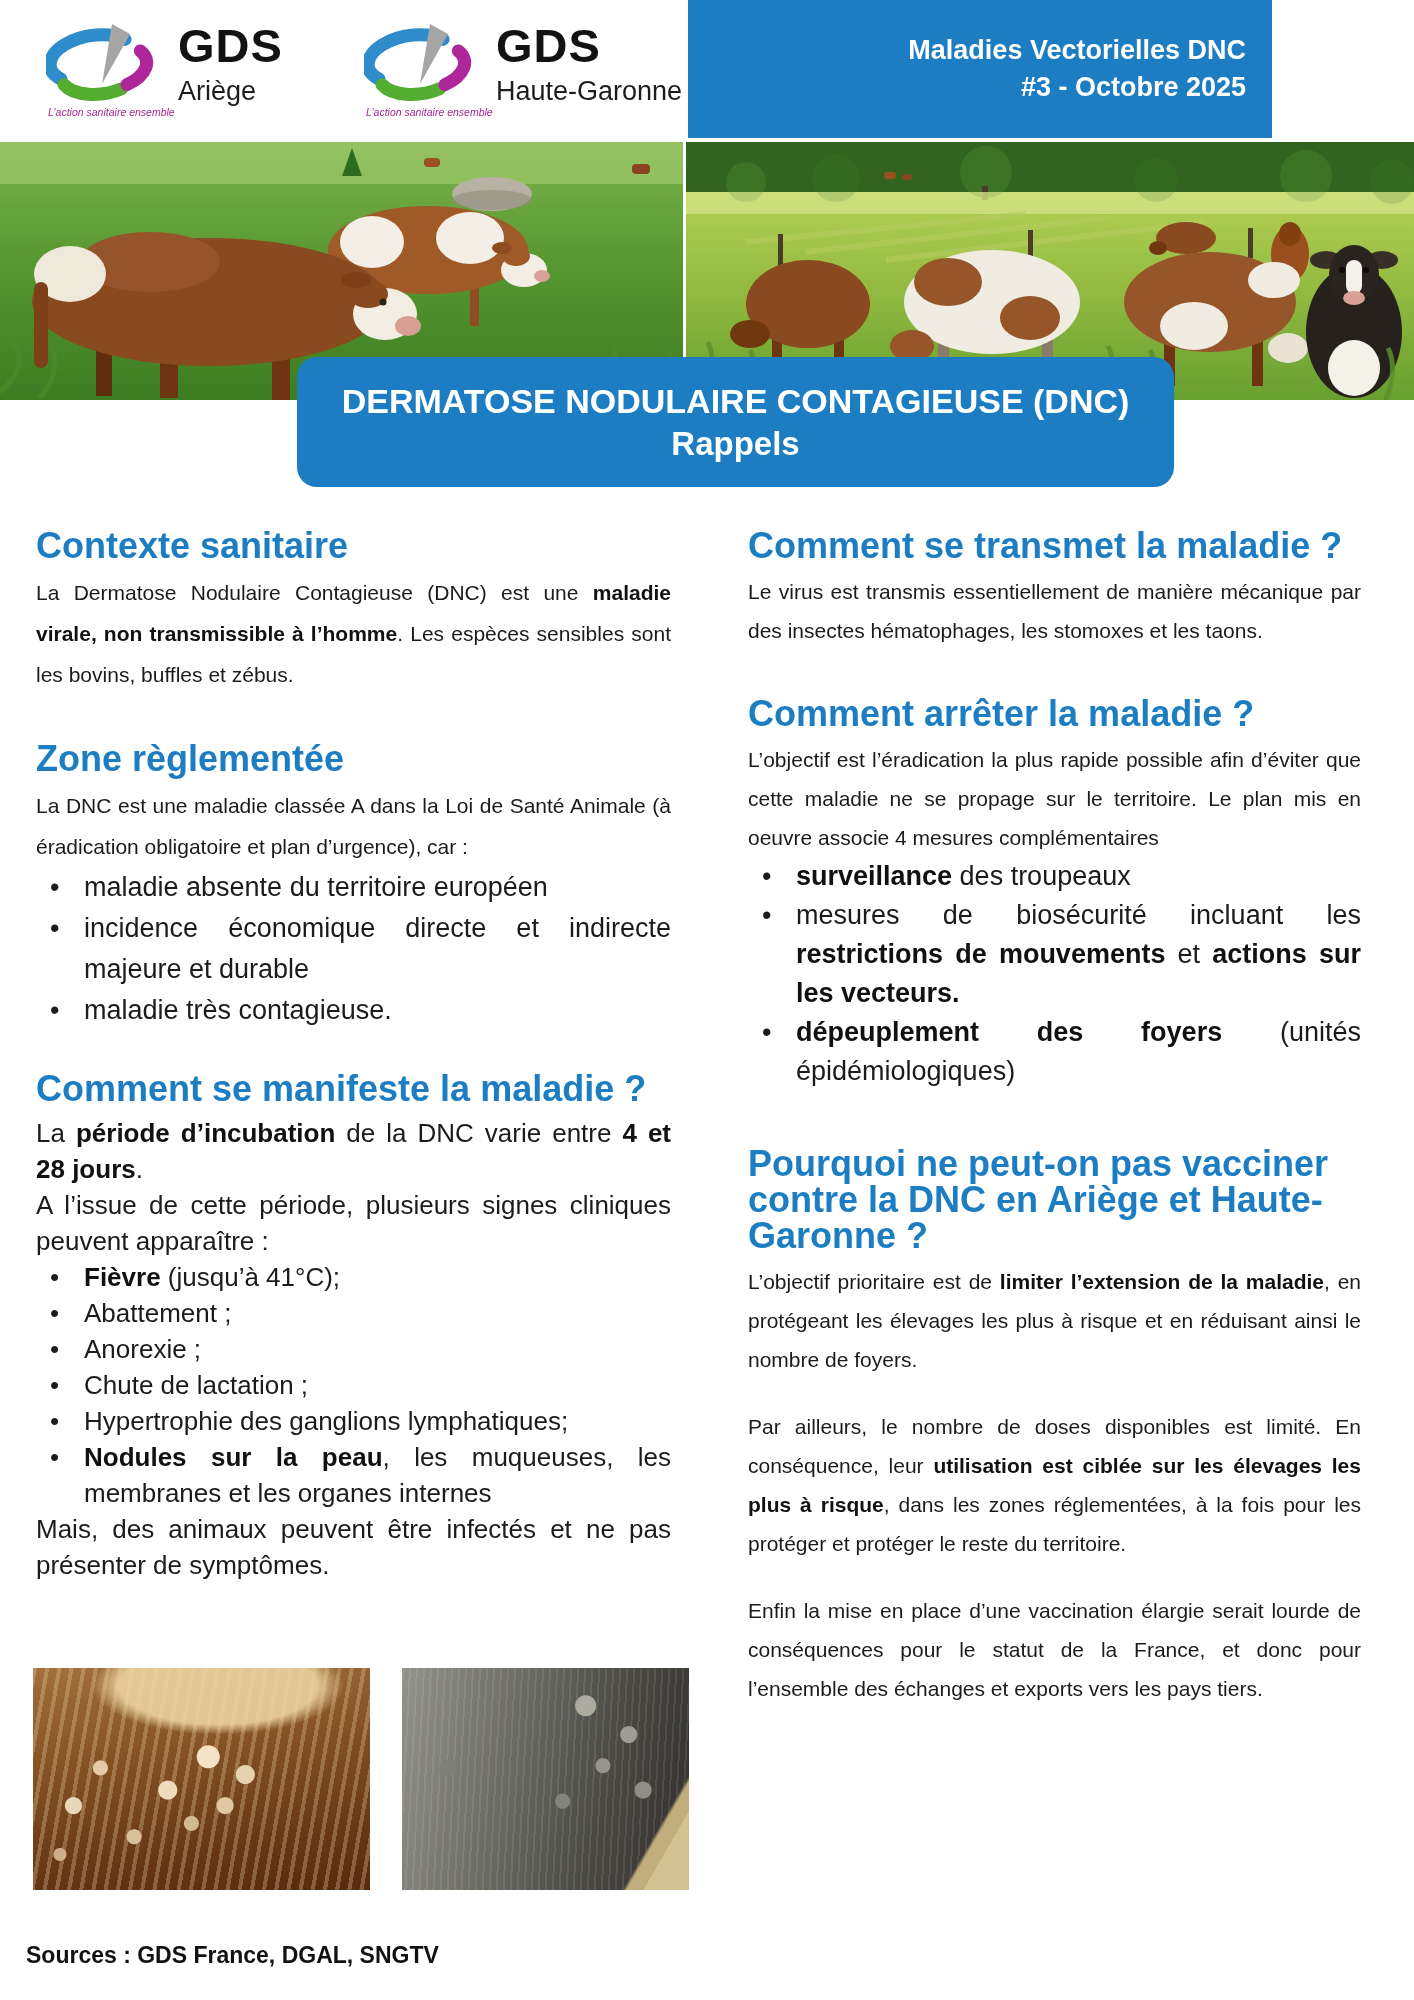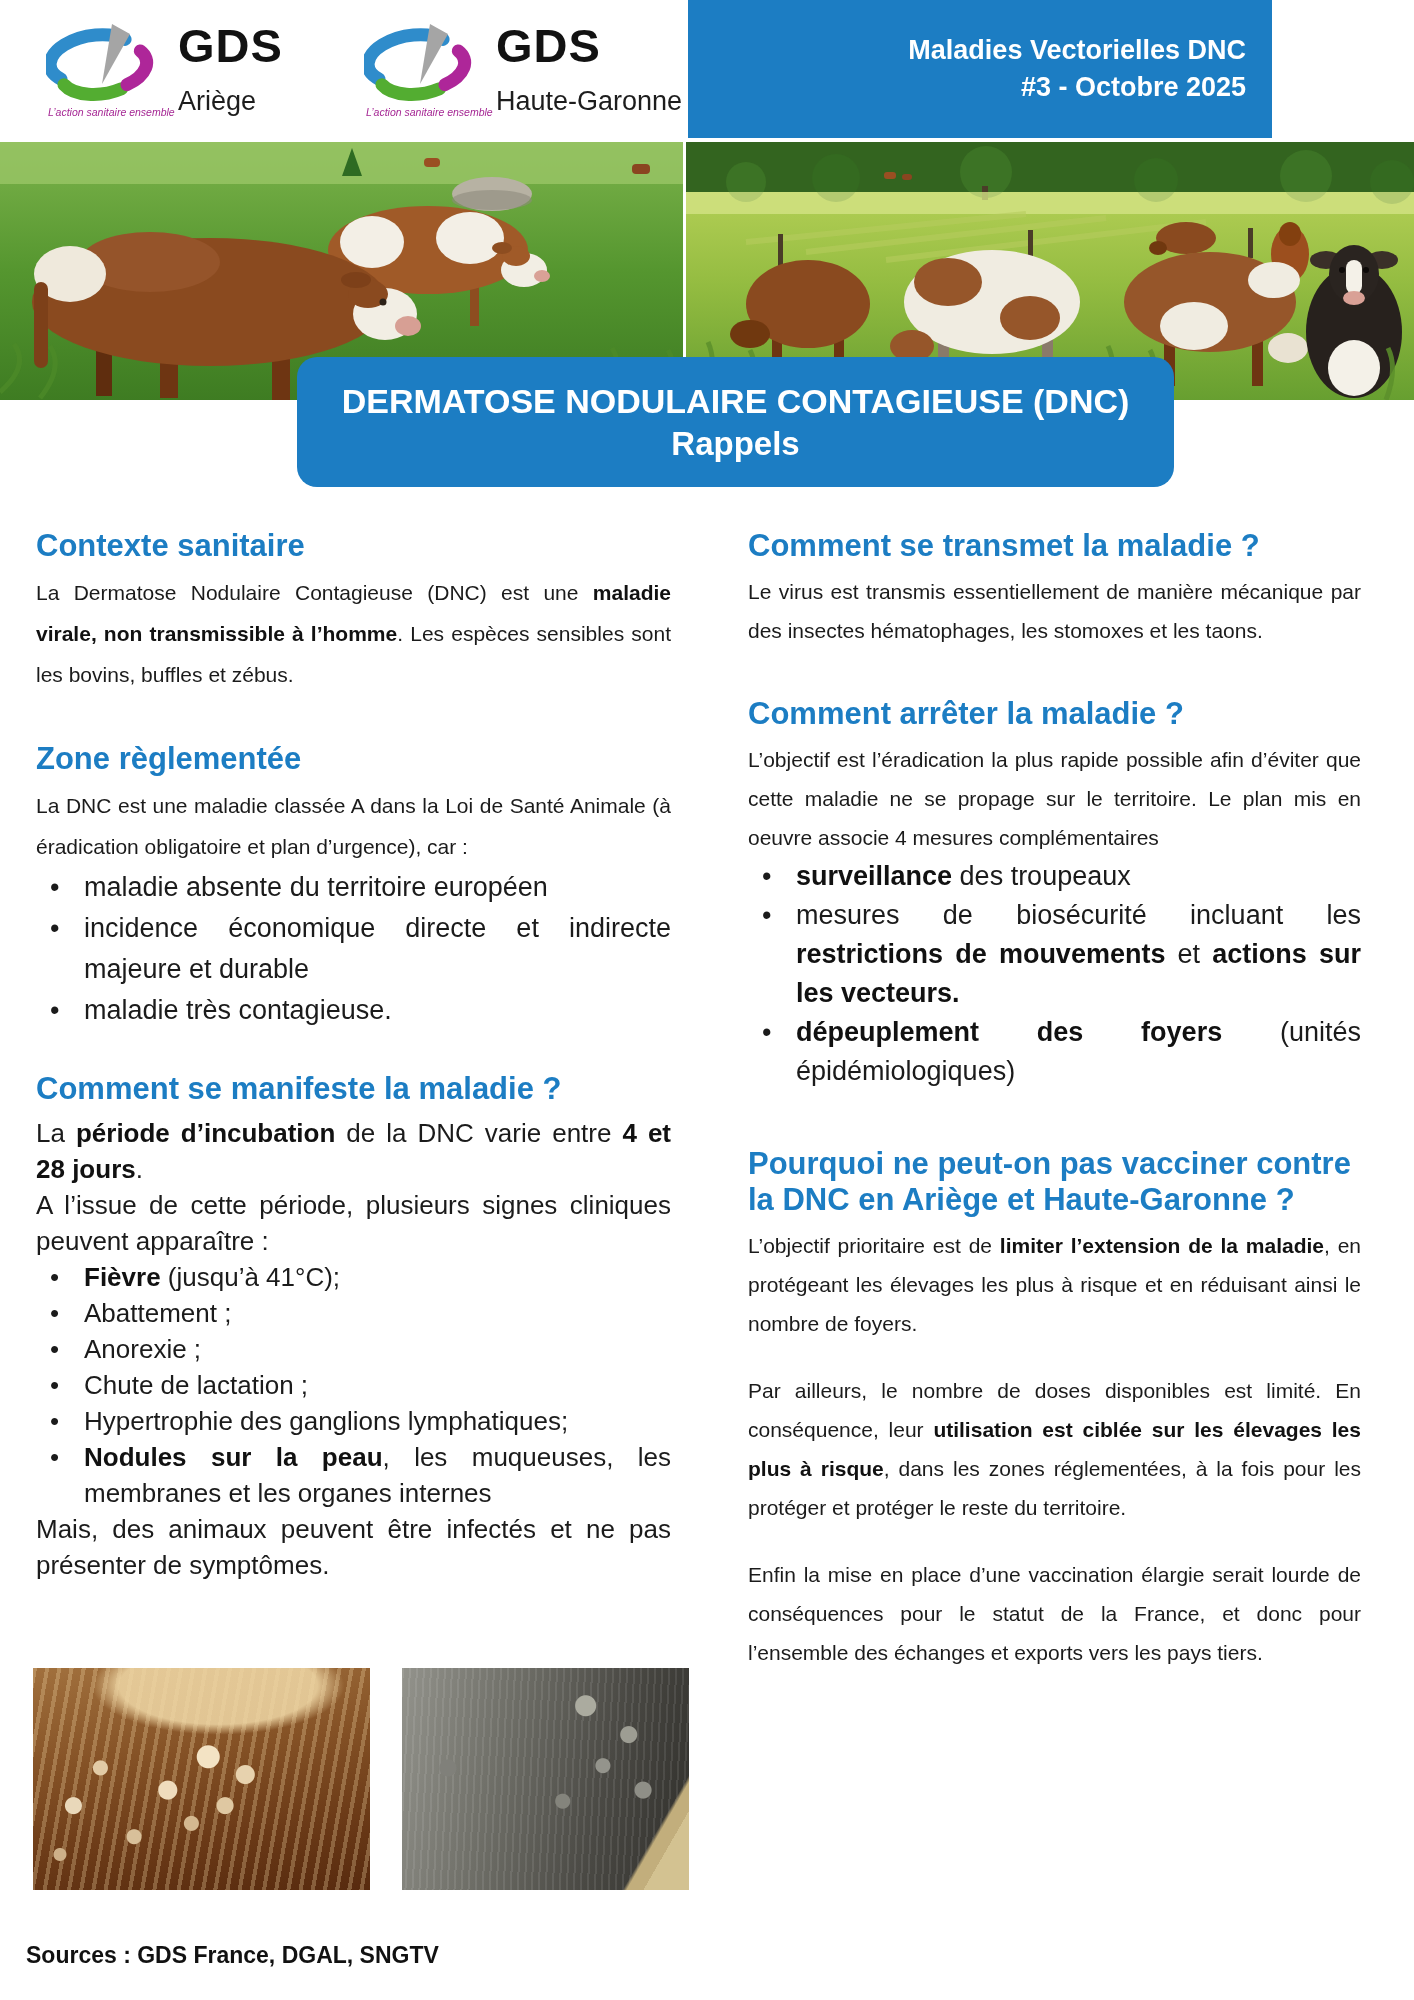--- a/index.html
+++ b/index.html
@@ -6,21 +6,21 @@
   .page{position:relative;width:1414px;height:2000px;background:#fff;overflow:hidden;
         font-family:"Liberation Sans",sans-serif;color:#1b1b1b;}
 
   
   .logo{position:absolute;top:22px;display:flex;align-items:flex-start;}
   .logo.l1{left:46px;}
   .logo.l2{left:364px;}
   .logo-icon{width:118px;height:84px;}
   .logo-txt{margin-left:14px;display:flex;flex-direction:column;}
   .logo-org{font-size:47px;font-weight:700;color:#121212;line-height:48px;letter-spacing:1px;}
-  .logo-region{font-size:27px;color:#1d1d1d;line-height:30px;margin-top:16px;}
+  .logo-region{font-size:27px;color:#1d1d1d;line-height:30px;margin-top:6px;}
   .logo-tag{position:absolute;left:2px;top:84px;font-size:10.5px;font-style:italic;color:#a52794;white-space:nowrap;}
 
   
   .issue-box{position:absolute;left:688px;top:0;width:584px;height:138px;background:#1c7dc3;
              display:flex;flex-direction:column;justify-content:center;align-items:flex-end;
              padding-right:26px;box-sizing:border-box;}
   .issue-box div{color:#fff;font-weight:700;font-size:27px;line-height:37px;}
 
   
   .photo{position:absolute;top:142px;height:258px;overflow:hidden;}
@@ -36,21 +36,21 @@
   .title-line2{color:#fff;font-weight:700;font-size:33px;line-height:36px;}
 
   
   .col{position:absolute;top:528px;}
   #col-left{left:36px;width:635px;}
   #col-right{left:748px;width:613px;}
   .sec{margin-top:46px;}
   .col .sec:first-child{margin-top:0;}
   #col-left .sec:nth-of-type(3){margin-top:40px;}
   #col-right .sec:nth-of-type(3){margin-top:55px;}
-  .sec-h{margin:0 0 8px 0;color:#1c7dc3;font-size:31px;font-weight:700;line-height:36px;}
+  .sec-h{margin:0 0 8px 0;color:#1c7dc3;font-size:36px;font-weight:700;line-height:36px;}
   .body-p{margin:0;font-size:21px;line-height:41px;text-align:justify;}
   .bullets{margin:0;padding:0;list-style:none;}
   .bullets li{position:relative;padding-left:48px;font-size:27px;line-height:41px;text-align:justify;}
   .bullets li::before{content:"\2022";position:absolute;left:14px;top:0;}
   b{font-weight:700;color:#111;}
   
   #col-left .sec:nth-of-type(3) .body-p,
   #col-left .sec:nth-of-type(3) .bullets li{font-size:26px;line-height:36px;}
   
   #col-right .body-p,#col-right .bullets li{line-height:39px;}

